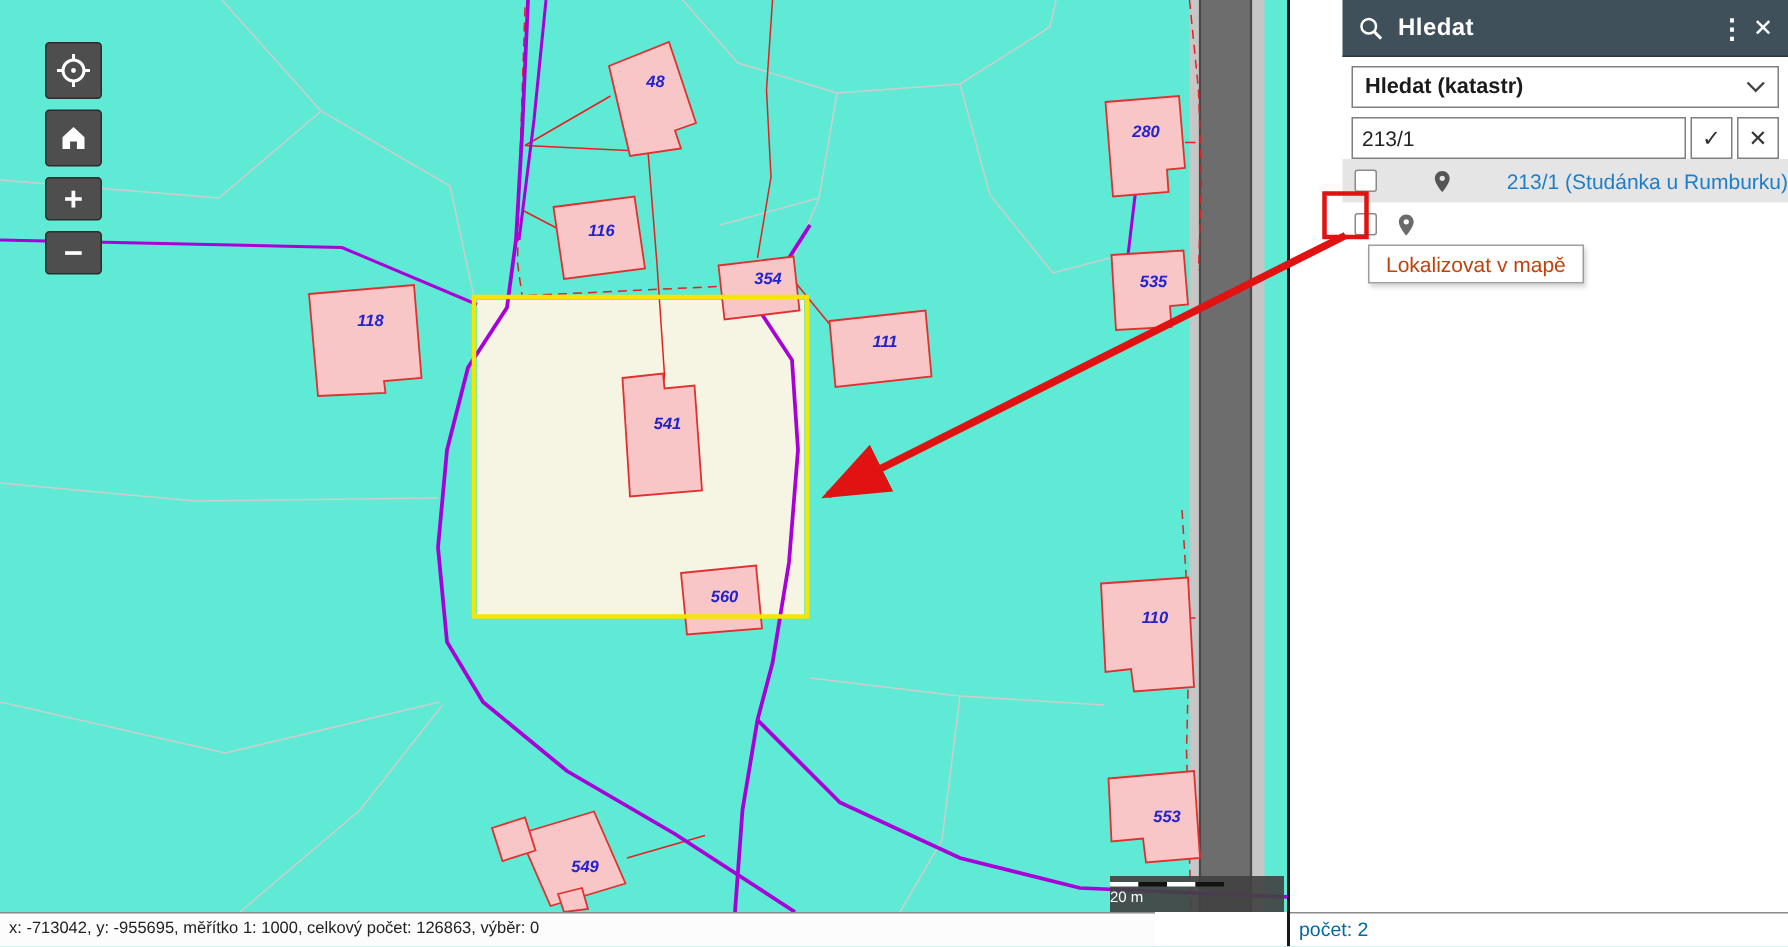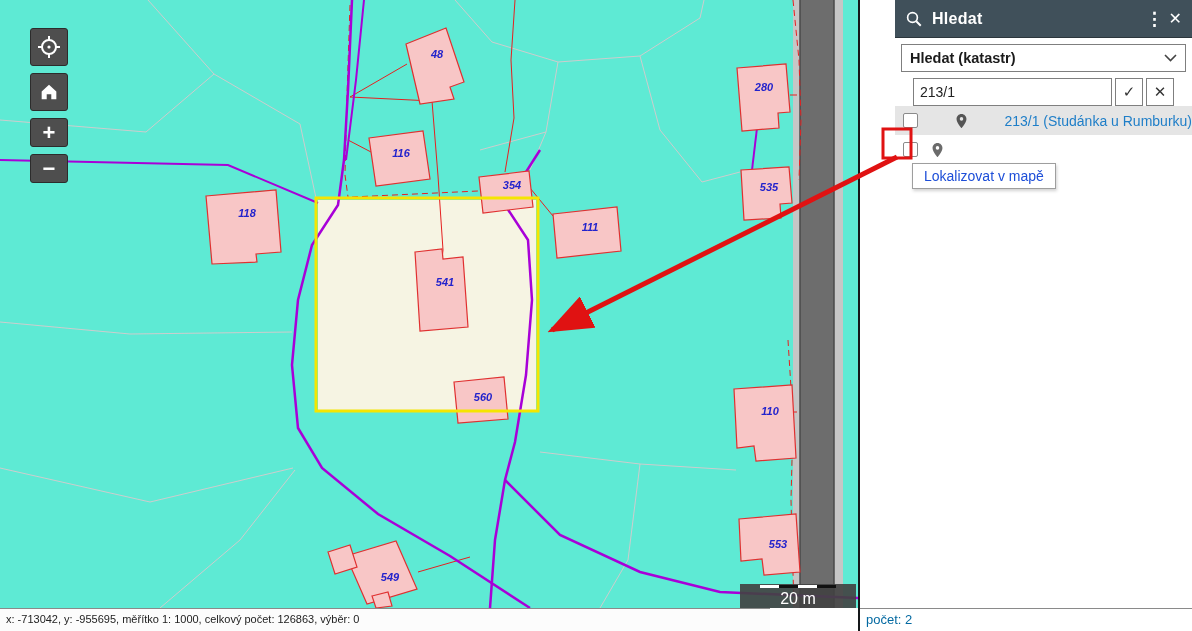--- a/index.html
+++ b/index.html
@@ -11,22 +11,22 @@
   .map-svg  { position:absolute; left:0; top:0; }
   .map-svg text { font-family:"Liberation Sans", sans-serif; font-style:italic; font-weight:bold; font-size:11px; fill:#2323cc; }
 
   .map-controls { position:absolute; left:30px; top:28px; display:flex; flex-direction:column; gap:7px; z-index:10; }
   .mbtn { width:38px; background:#4e4e4e; border:1px solid #2c2c2c; border-radius:3px; color:#fff;
           display:flex; align-items:center; justify-content:center; cursor:pointer; }
   .mbtn.lg { height:38px; }
   .mbtn.sm { height:29px; font-size:22px; font-weight:bold; line-height:1; }
 
   .scalebar { position:absolute; left:740px; top:584px; width:116px; height:24px; z-index:10;
-              background:rgba(66,66,66,0.92); color:#fff; font-size:16px;
-              display:flex; flex-direction:column; align-items:center; justify-content:center; }
+              background:rgba(66,66,66,0.92); color:#fff; font-size:10px;
+              display:flex; flex-direction:column; align-items:flex-start; justify-content:center; }
   .scale-strip { display:flex; width:76px; height:3px; margin-bottom:2px; }
   .scale-strip span { flex:1; }
   .scale-strip span:nth-child(odd) { background:#ffffff; }
   .scale-strip span:nth-child(even){ background:#111111; }
 
   
   .statusbar { position:absolute; left:0; top:608px; width:770px; height:23px; background:#fcfcfc;
                border-top:1px solid #8a8a8a; font-size:11px; color:#222; line-height:21px; padding-left:6px; }
 
   
@@ -35,37 +35,37 @@
   .sb-header { height:38px; background:#40505a; display:flex; align-items:center; padding:0 10px; gap:9px;
                border-bottom:1px solid #2c363c; }
   .sb-title { flex:1; color:#fff; font-size:16px; font-weight:bold; letter-spacing:.3px; }
   .sb-kebab { color:#fff; font-size:18px; font-weight:bold; width:14px; text-align:center; cursor:pointer; }
   .sb-close { color:#fff; font-size:16px; cursor:pointer; }
 
   .sb-select { margin:6px; height:28px; border:1px solid #7f7f7f; background:#fff; display:flex;
                align-items:center; justify-content:space-between; padding:0 8px; font-size:14.5px;
                font-weight:bold; color:#1b1b1b; cursor:pointer; }
 
-  .sb-search { margin:0 18px; display:flex; gap:3px; }
+  .sb-search { margin:0 6px; display:flex; gap:3px; }
   .sb-search input { flex:1; height:28px; border:1px solid #7f7f7f; padding:0 6px; font-size:14px;
                      font-family:"Liberation Sans", sans-serif; color:#222; }
   .sq-btn { width:28px; height:28px; background:#fff; border:1px solid #7f7f7f; display:flex;
             align-items:center; justify-content:center; font-size:15px; color:#333; cursor:pointer; }
 
   .sb-hint { margin:8px 6px 6px 8px; font-size:13.5px; font-style:italic; color:#9aa0a6;
              white-space:nowrap; overflow:hidden; }
 
   .result-row { position:relative; height:29px; display:flex; align-items:center; gap:9px; padding-left:8px; }
   .result-row.active { background:#e5e5e5;justify-content:space-between; }
   .checkbox { width:15px; height:15px; background:#fff; border:1px solid #8a8a8a; border-radius:2px; cursor:pointer; }
   .pin { width:20px; height:22px; display:flex; align-items:center; justify-content:center; cursor:pointer; }
   .result-link { color:#1e7ec8; font-size:14px; cursor:pointer; white-space:nowrap; }
 
   .tooltip { position:absolute; left:52px; top:163px; background:#fff; border:1px solid #9e9e9e;
-             padding:4px 11px; font-size:14px; color:#1d4ed8; z-index:15; box-shadow:1px 2px 3px rgba(0,0,0,.18); }
+             padding:4px 11px; font-size:14px; color:#c2410c; z-index:15; box-shadow:1px 2px 3px rgba(0,0,0,.18); }
 
   .sb-count { position:absolute; left:0; bottom:0; width:100%; height:23px; background:#fff;
               border-top:1px solid #8a8a8a; font-size:13px; color:#0369a1; line-height:21px; padding-left:6px; }
 
   
   .overlay { position:absolute; left:0; top:0; width:1192px; height:631px; pointer-events:none; z-index:60; }
 </style>
 </head>
 <body>
 

